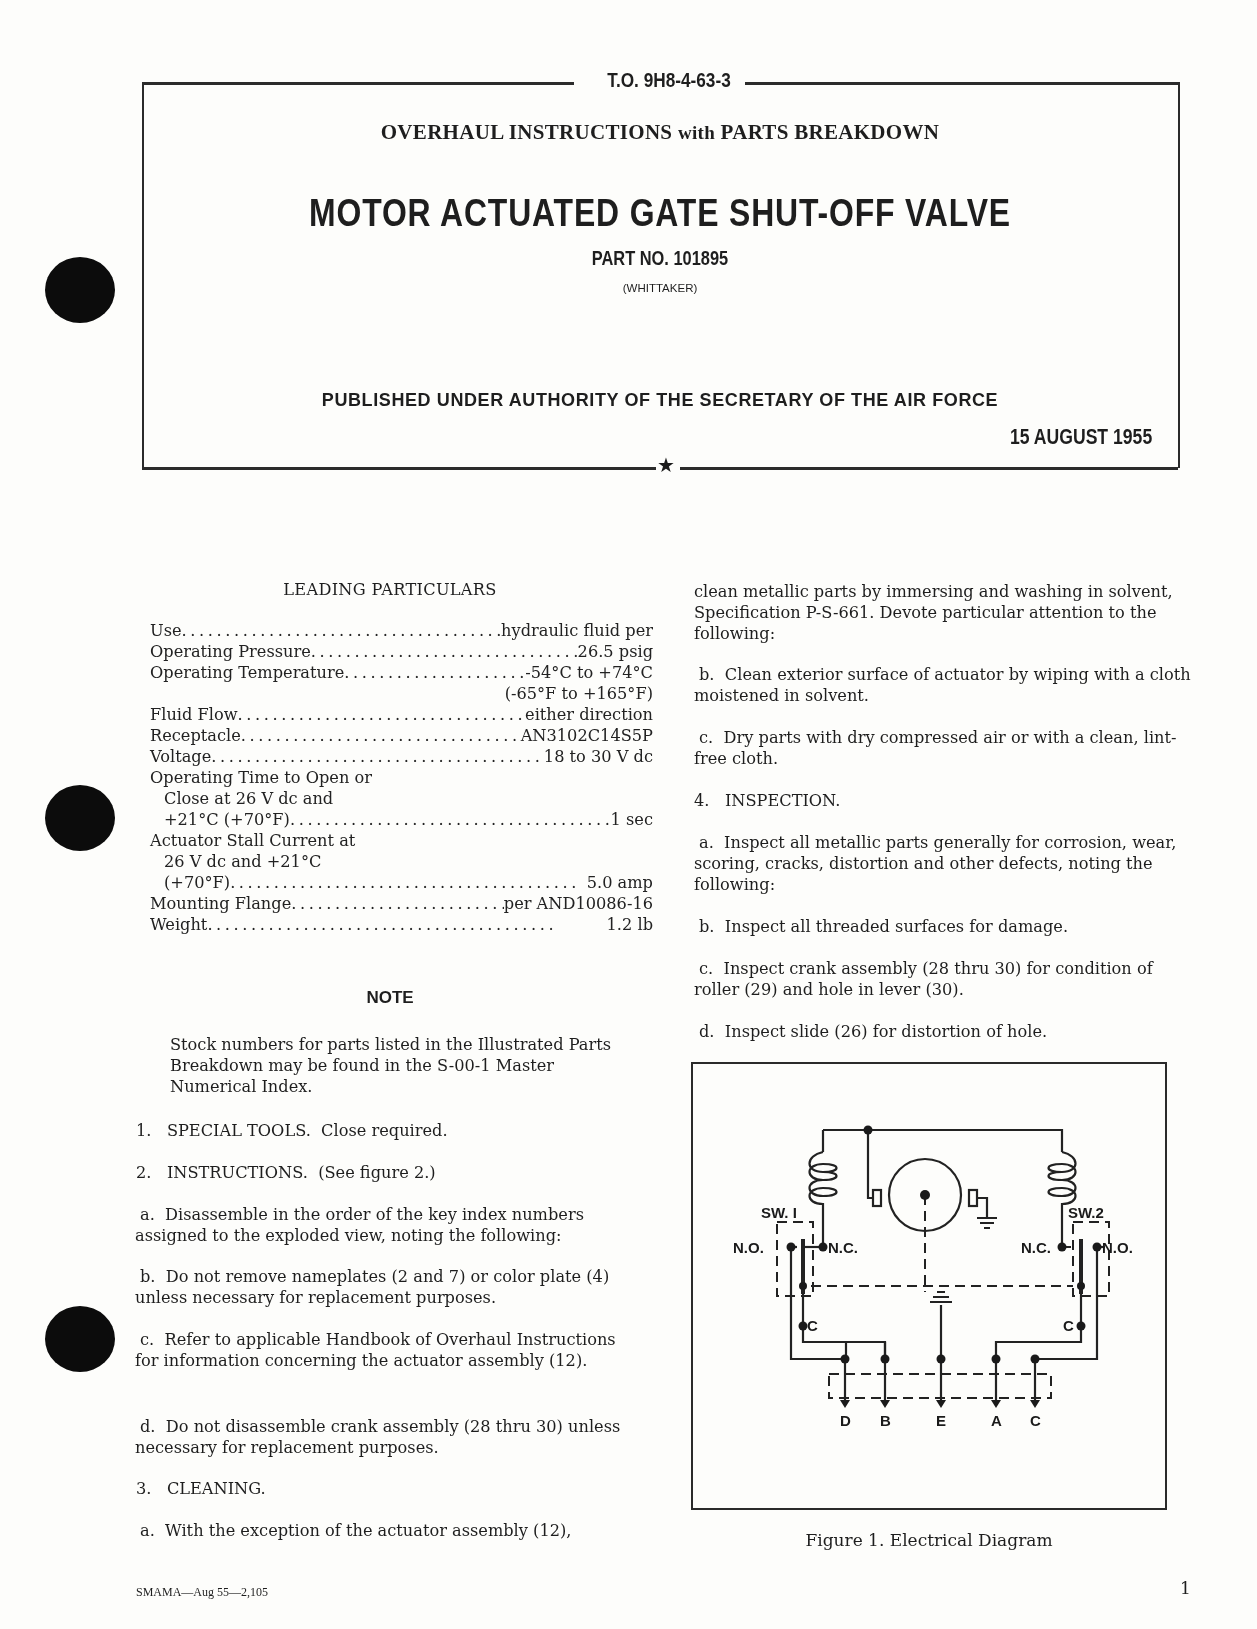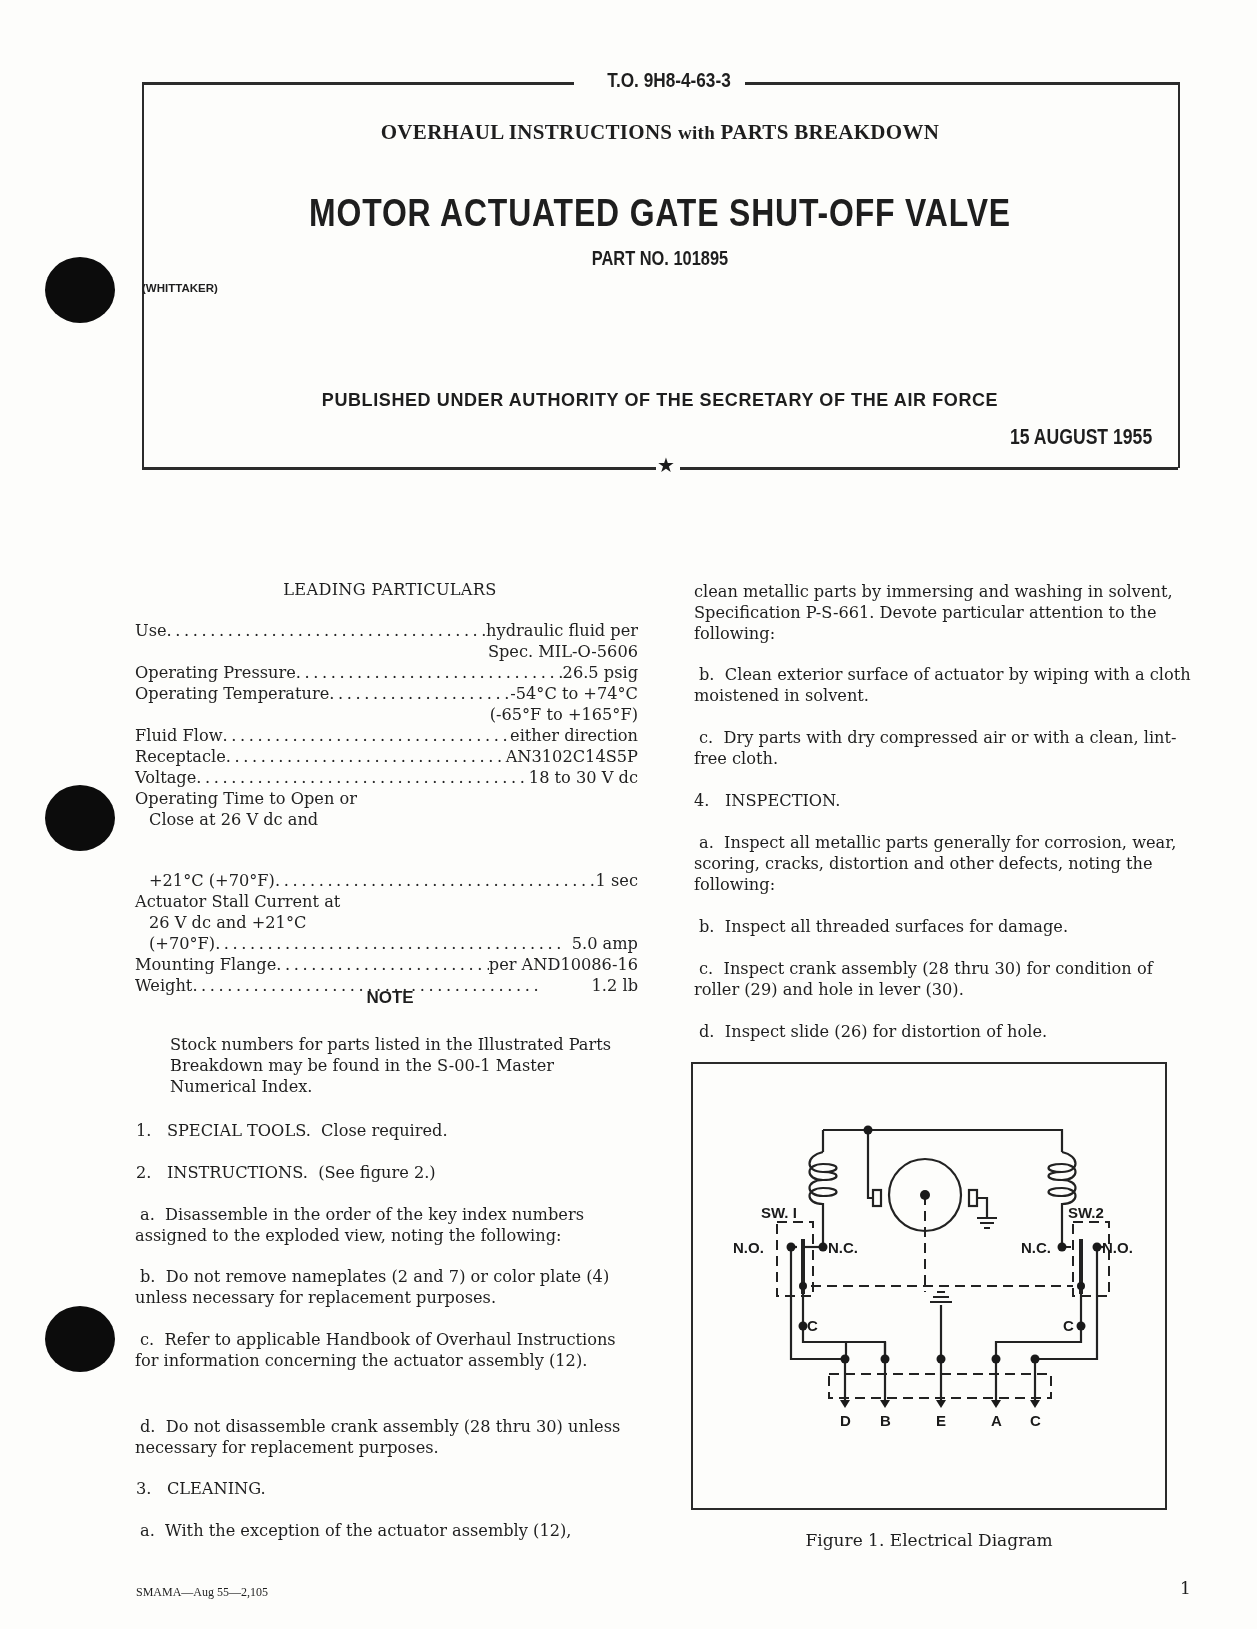--- a/index.html
+++ b/index.html
@@ -31,22 +31,22 @@
     position: absolute; top: 192px; left: 142px; width: 1036px; text-align: center;
     font-family: "Liberation Sans", sans-serif; font-weight: bold; font-size: 38px;
     transform: scaleX(0.84); letter-spacing: 1px;
   }
   .partno {
     position: absolute; top: 247px; left: 142px; width: 1036px; text-align: center;
     font-family: "Liberation Sans", sans-serif; font-weight: bold; font-size: 20px;
     transform: scaleX(0.82);
   }
   .maker {
-    position: absolute; top: 282px; left: 142px; width: 1036px; 
-    font-family: "Liberation Sans", sans-serif; font-weight: bold; font-size: 11.5px;
+    position: absolute; top: 282px; left: 142px; width: 1036px; text-align: center;
+    font-family: "Liberation Sans", sans-serif; font-weight: normal; font-size: 11.5px;
   }
   .authority {
     position: absolute; top: 390px; left: 142px; width: 1036px; text-align: center;
     font-family: "Liberation Sans", sans-serif; font-weight: bold; font-size: 18px; letter-spacing: 0.6px;
   }
   .date {
     position: absolute; top: 424px; left: 1010px; width: 170px; text-align: left;
     font-family: "Liberation Sans", sans-serif; font-weight: bold; font-size: 22px;
     transform: scaleX(0.8); transform-origin: 0 0; white-space: nowrap;
   }
@@ -96,27 +96,26 @@
 </div>
 <div class="main-title">MOTOR ACTUATED GATE SHUT-OFF VALVE</div>
 <div class="partno">PART NO. 101895</div>
 <div class="maker">(WHITTAKER)</div>
 <div class="authority">PUBLISHED UNDER AUTHORITY OF THE SECRETARY OF THE AIR FORCE</div>
 <div class="date">15 AUGUST 1955</div>
 <div class="star">★</div>
 
 <div class="lp-title">LEADING PARTICULARS</div>
 
-<div class="col" style="top:620px; left:135px; width:503px;">
+<div class="col" style="top:620px; left:150px; width:503px;">
   <div class="lp-row">
       <span class="lbl">Use</span>
       <span class="dots">........................................</span>
       <span class="val">hydraulic fluid per</span>
     </div>
-  <div class="lp-cont">Spec. MIL-O-5606</div>
   <div class="lp-row">
       <span class="lbl">Operating Pressure</span>
       <span class="dots">........................................</span>
       <span class="val">26.5 psig</span>
     </div>
   <div class="lp-row">
       <span class="lbl">Operating Temperature</span>
       <span class="dots">........................................</span>
       <span class="val">-54°C to +74°C</span>
     </div>
@@ -131,21 +130,21 @@
       <span class="dots">........................................</span>
       <span class="val">AN3102C14S5P</span>
     </div>
   <div class="lp-row">
       <span class="lbl">Voltage</span>
       <span class="dots">........................................</span>
       <span class="val">18 to 30 V dc</span>
     </div>
   <div style="height:21px; white-space:nowrap;">Operating Time to Open or</div>
   <div class="lp-ind">Close at 26 V dc and</div>
-  <div class="lp-row" style="padding-left:14px;margin-top:40px;">
+  <div class="lp-row" style="padding-left:14px;">
       <span class="lbl">+21°C (+70°F)</span>
       <span class="dots">........................................</span>
       <span class="val">1 sec</span>
     </div>
   <div style="height:21px; white-space:nowrap;">Actuator Stall Current at</div>
   <div class="lp-ind">26 V dc and +21°C</div>
   <div class="lp-row" style="padding-left:14px;">
       <span class="lbl">(+70°F)</span>
       <span class="dots">........................................</span>
       <span class="val">5.0 amp</span>

